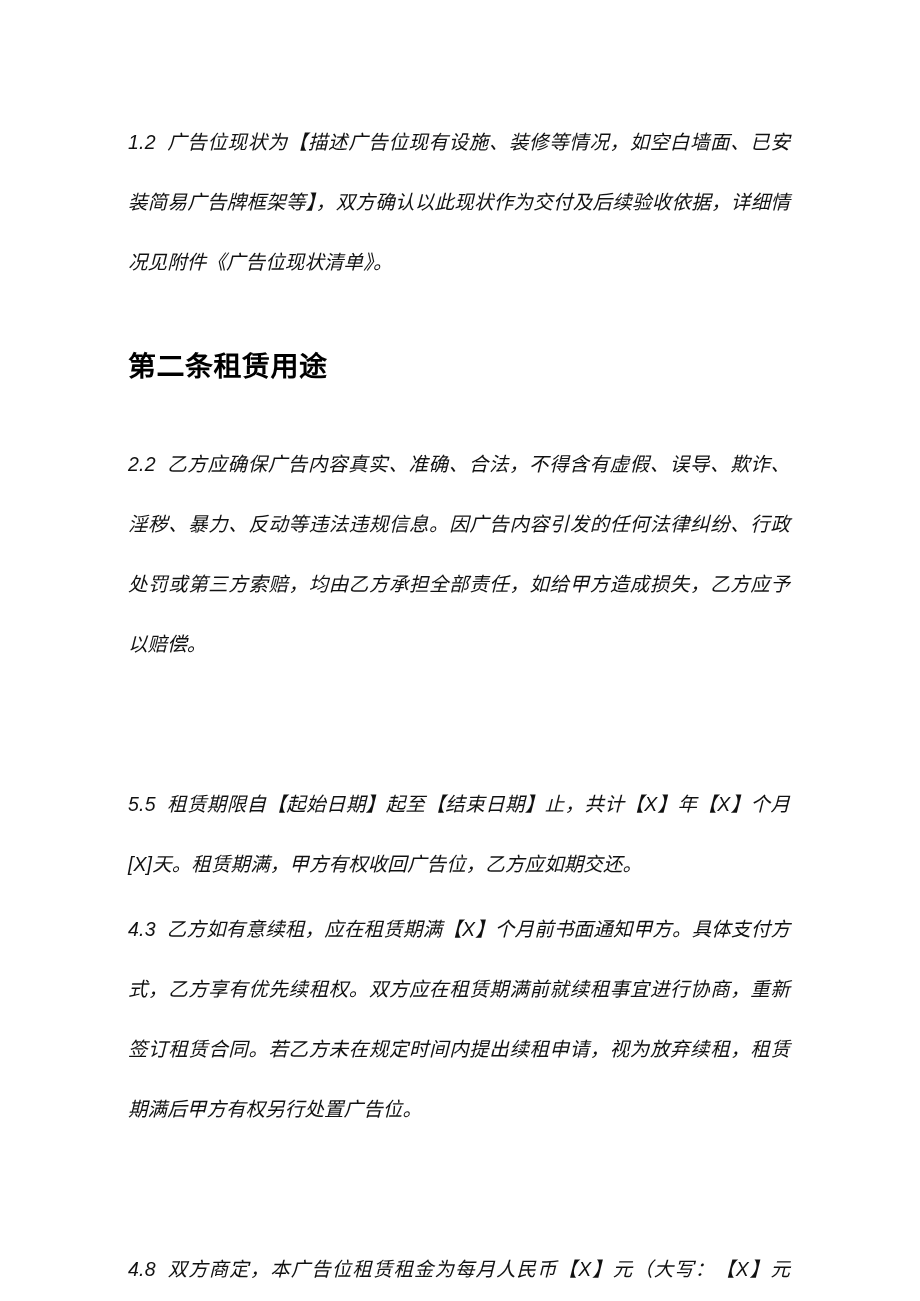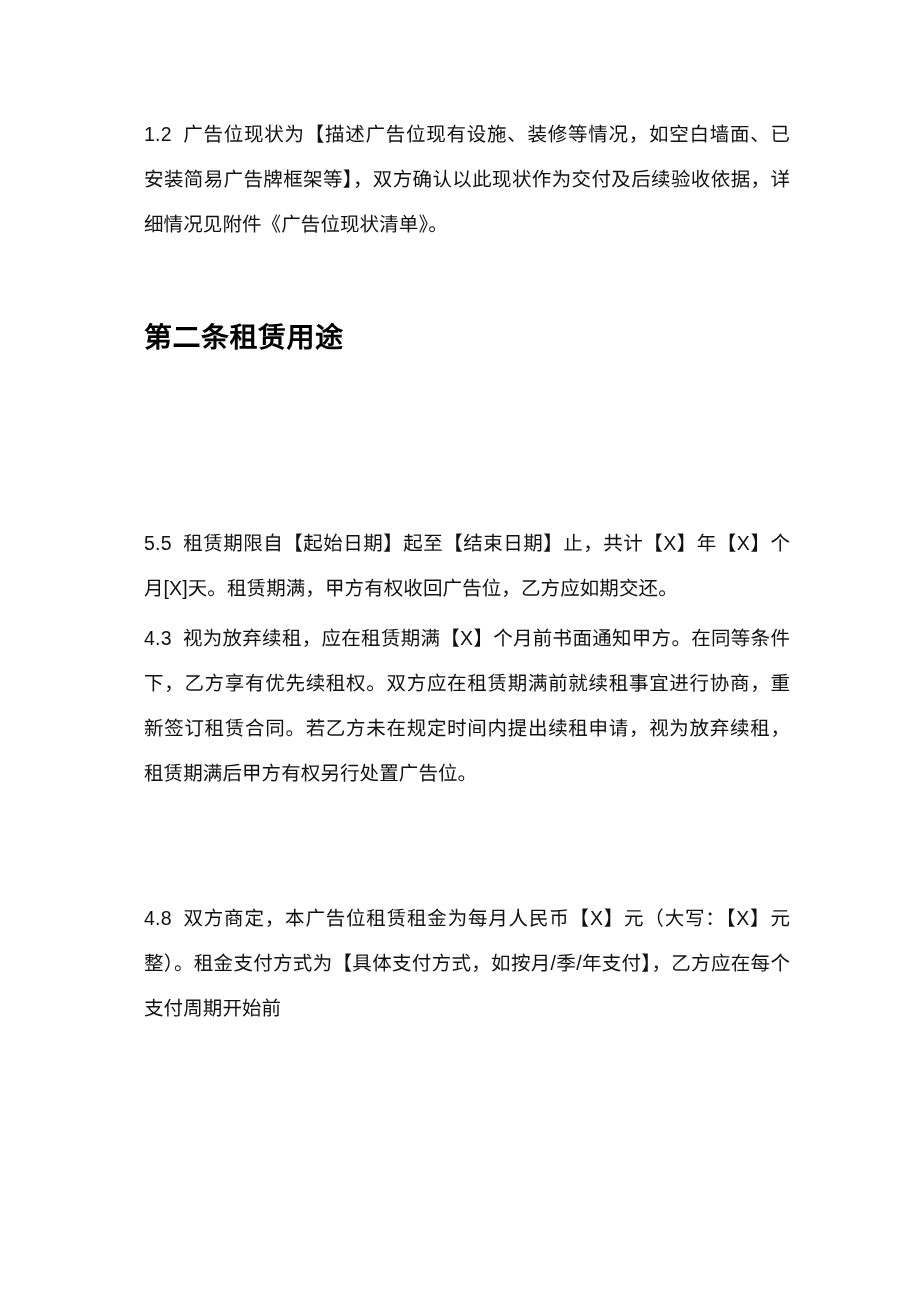--- a/index.html
+++ b/index.html
@@ -22,44 +22,45 @@
     height: 1301px;
     box-sizing: border-box;
     padding: 0 130px 0 128px;
     background: #ffffff;
   }
   .doc-body {
     padding-top: 112px;
   }
   .para {
     font-size: 19.5px;
-    line-height: 45px;
+    line-height: 60px;
     text-align: justify;
     text-justify: inter-ideograph;
     letter-spacing: 0.1px;
-    margin: 0 0 5px 16px;
+    margin: 0 0 5px 0;
     word-break: break-all;
     color: #111111;
+    font-style: italic;
   }
   .para.tight {
     margin-bottom: 0;
   }
   .para .num {
     letter-spacing: 0.2px;
   }
   .para .gap {
     display: inline-block;
     width: 11px;
   }
   .heading {
     font-size: 28px;
     line-height: 40px;
     font-weight: 700;
     letter-spacing: 0.5px;
-    margin: 16px;
+    margin: 0;
     color: #000000;
     white-space: nowrap;
   }
   .sp-before-h { height: 55px; }
   .sp-after-h  { height: 42px; }
   .sp-before-h-2 { height: 58px; }
   .sp-after-h-2  { height: 42px; }
   .sp-para { height: 5px; }
 </style>
 </head>
@@ -70,29 +71,30 @@
 
     <p class="para tight"><span class="num">1.2</span><span class="gap"></span><span>广告位现状为【描述广告位现有设施、装修等情况，如空白墙面、已安装简易广告牌框架等】，双方确认以此现状作为交付及后续验收依据，详细情况见附件《广告位现状清单》。</span></p>
 
     <div class="sp-before-h"></div>
     <h2 class="heading">第二条租赁用途</h2>
     <div class="sp-after-h"></div>
 
 
     <div class="sp-para"></div>
 
+    <p class="para tight"><span class="num">2.2</span><span class="gap"></span><span>乙方应确保广告内容真实、准确、合法，不得含有虚假、误导、欺诈、淫秽、暴力、反动等违法违规信息。因广告内容引发的任何法律纠纷、行政处罚或第三方索赔，均由乙方承担全部责任，如给甲方造成损失，乙方应予以赔偿。</span></p>
 
     <div class="sp-before-h-2"></div>
     <div class="sp-after-h-2"></div>
 
     <p class="para tight"><span class="num">5.5</span><span class="gap"></span><span>租赁期限自【起始日期】起至【结束日期】止，共计【X】年【X】个月[X]天。租赁期满，甲方有权收回广告位，乙方应如期交还。</span></p>
 
     <div class="sp-para"></div>
 
-    <p class="para tight"><span class="num">4.3</span><span class="gap"></span><span>视为放弃续租，应在租赁期满【X】个月前书面通知甲方。在同等条件下，乙方享有优先续租权。双方应在租赁期满前就续租事宜进行协商，重新签订租赁合同。若乙方未在规定时间内提出续租申请，视为放弃续租，租赁期满后甲方有权另行处置广告位。</span></p>
+    <p class="para tight"><span class="num">4.3</span><span class="gap"></span><span>乙方如有意续租，应在租赁期满【X】个月前书面通知甲方。具体支付方式，乙方享有优先续租权。双方应在租赁期满前就续租事宜进行协商，重新签订租赁合同。若乙方未在规定时间内提出续租申请，视为放弃续租，租赁期满后甲方有权另行处置广告位。</span></p>
 
     <div class="sp-before-h-2"></div>
     <div class="sp-after-h-2"></div>
 
     <p class="para tight"><span class="num">4.8</span><span class="gap"></span><span>双方商定，本广告位租赁租金为每月人民币【X】元（大写：【X】元整）。租金支付方式为【具体支付方式，如按月/季/年支付】，乙方应在每个支付周期开始前</span></p>
 
   </div>
 </div>
 
 </body></html>

